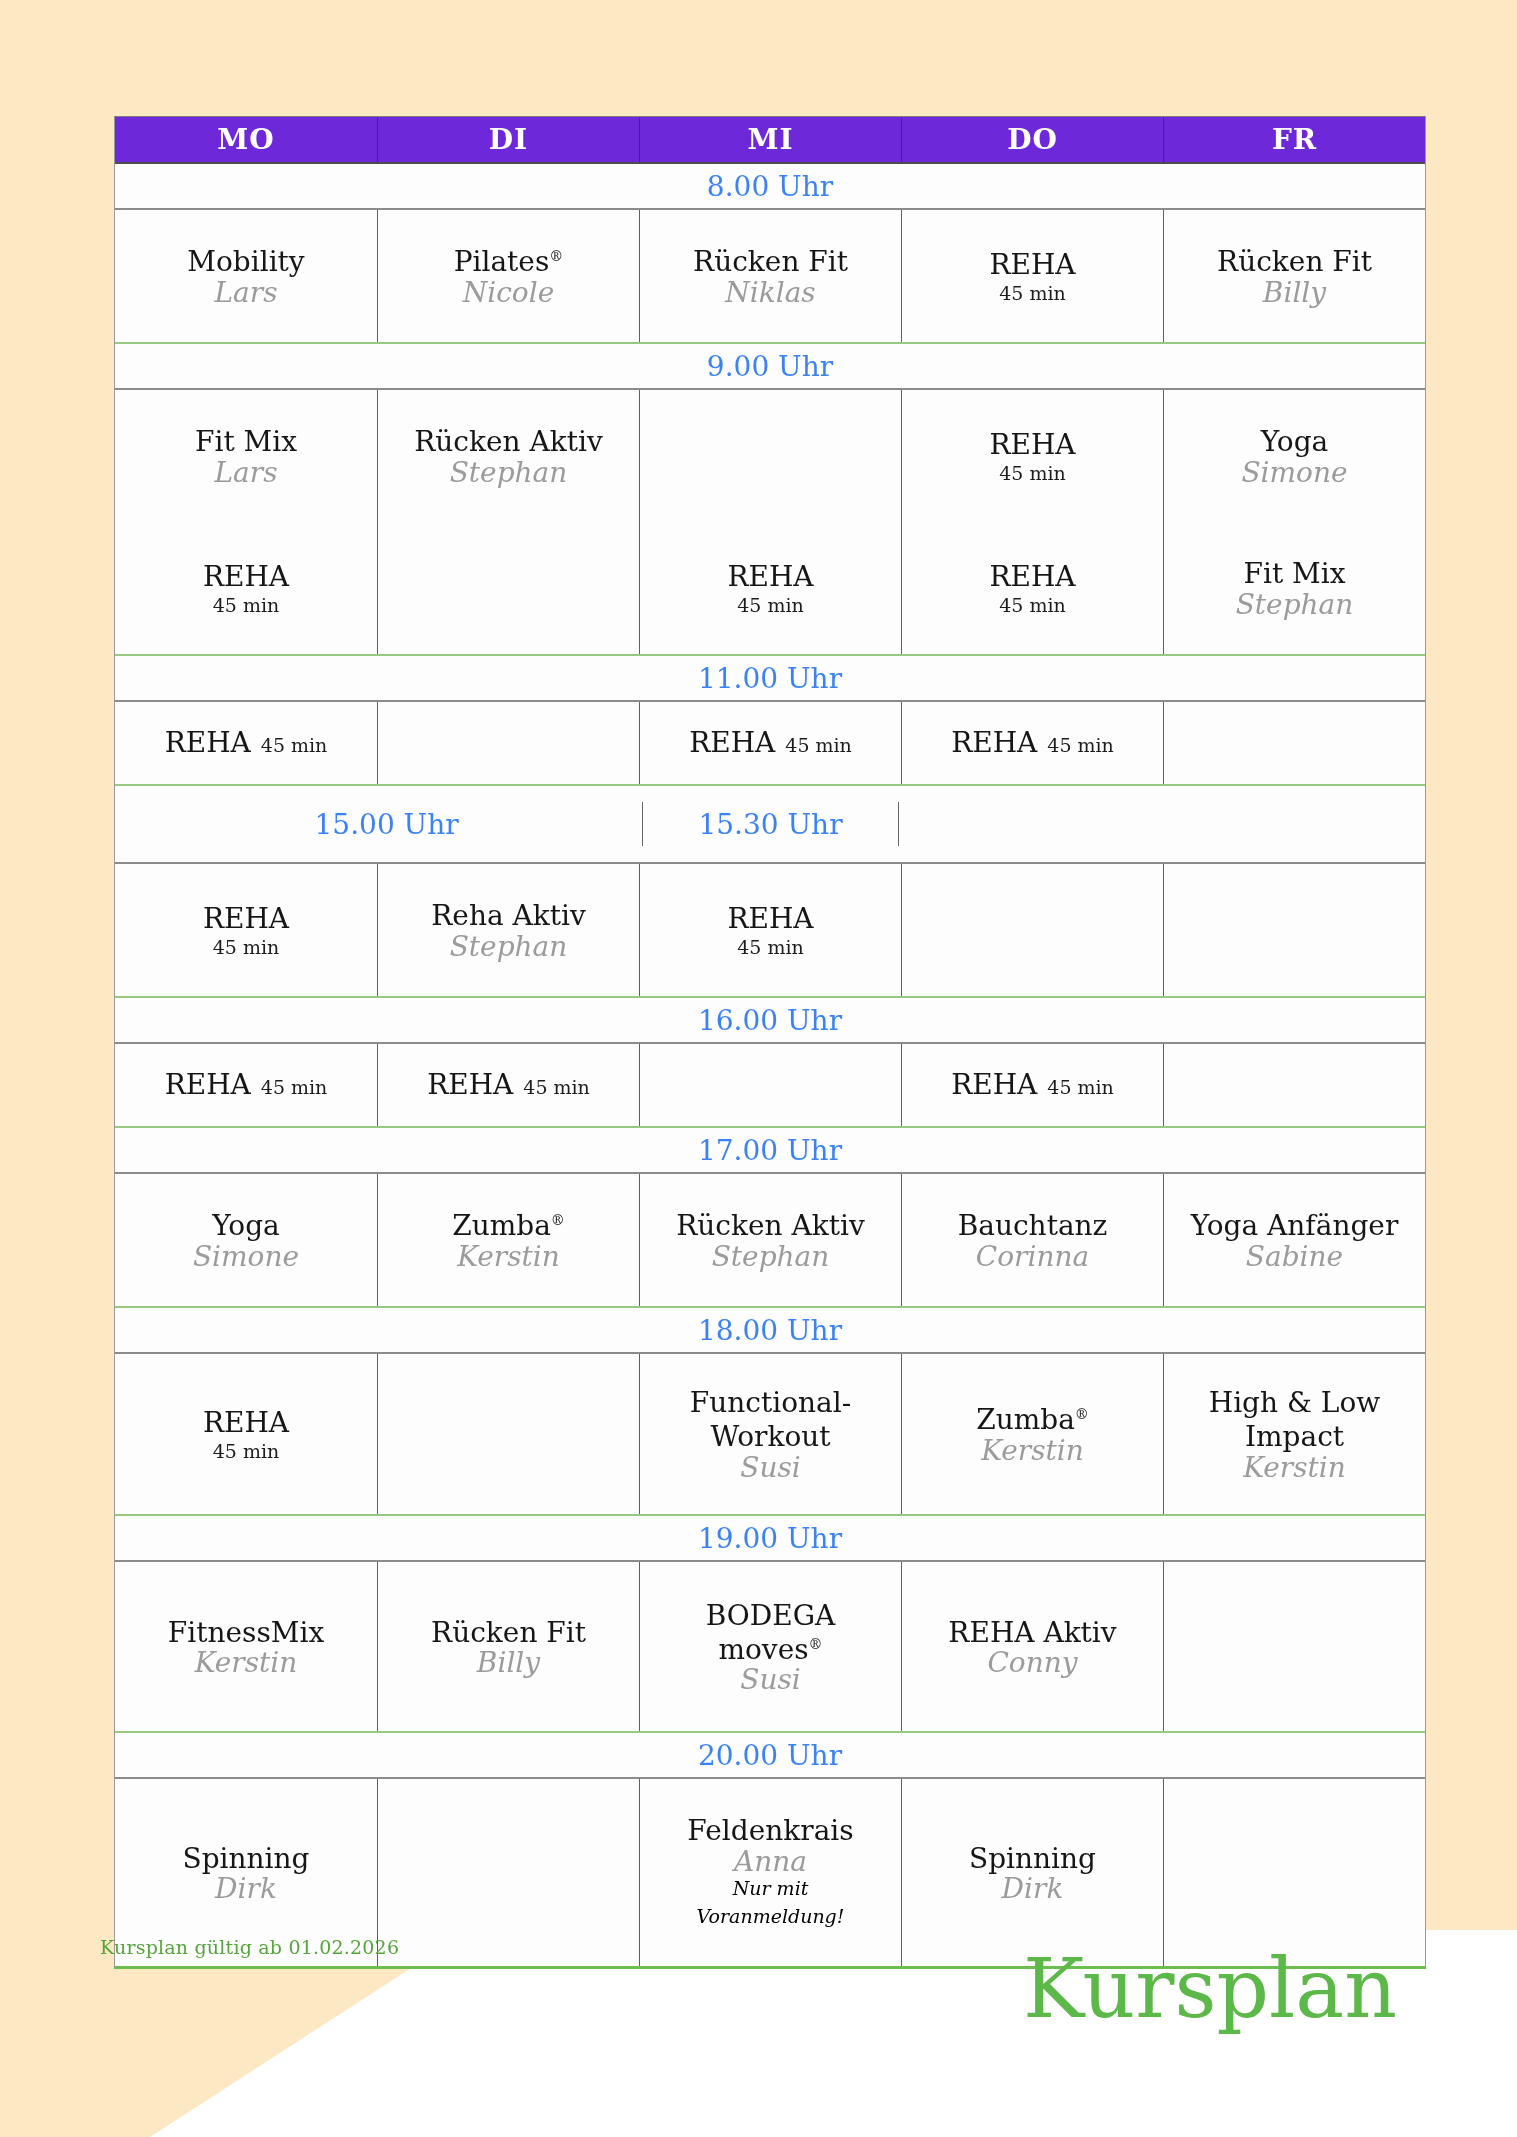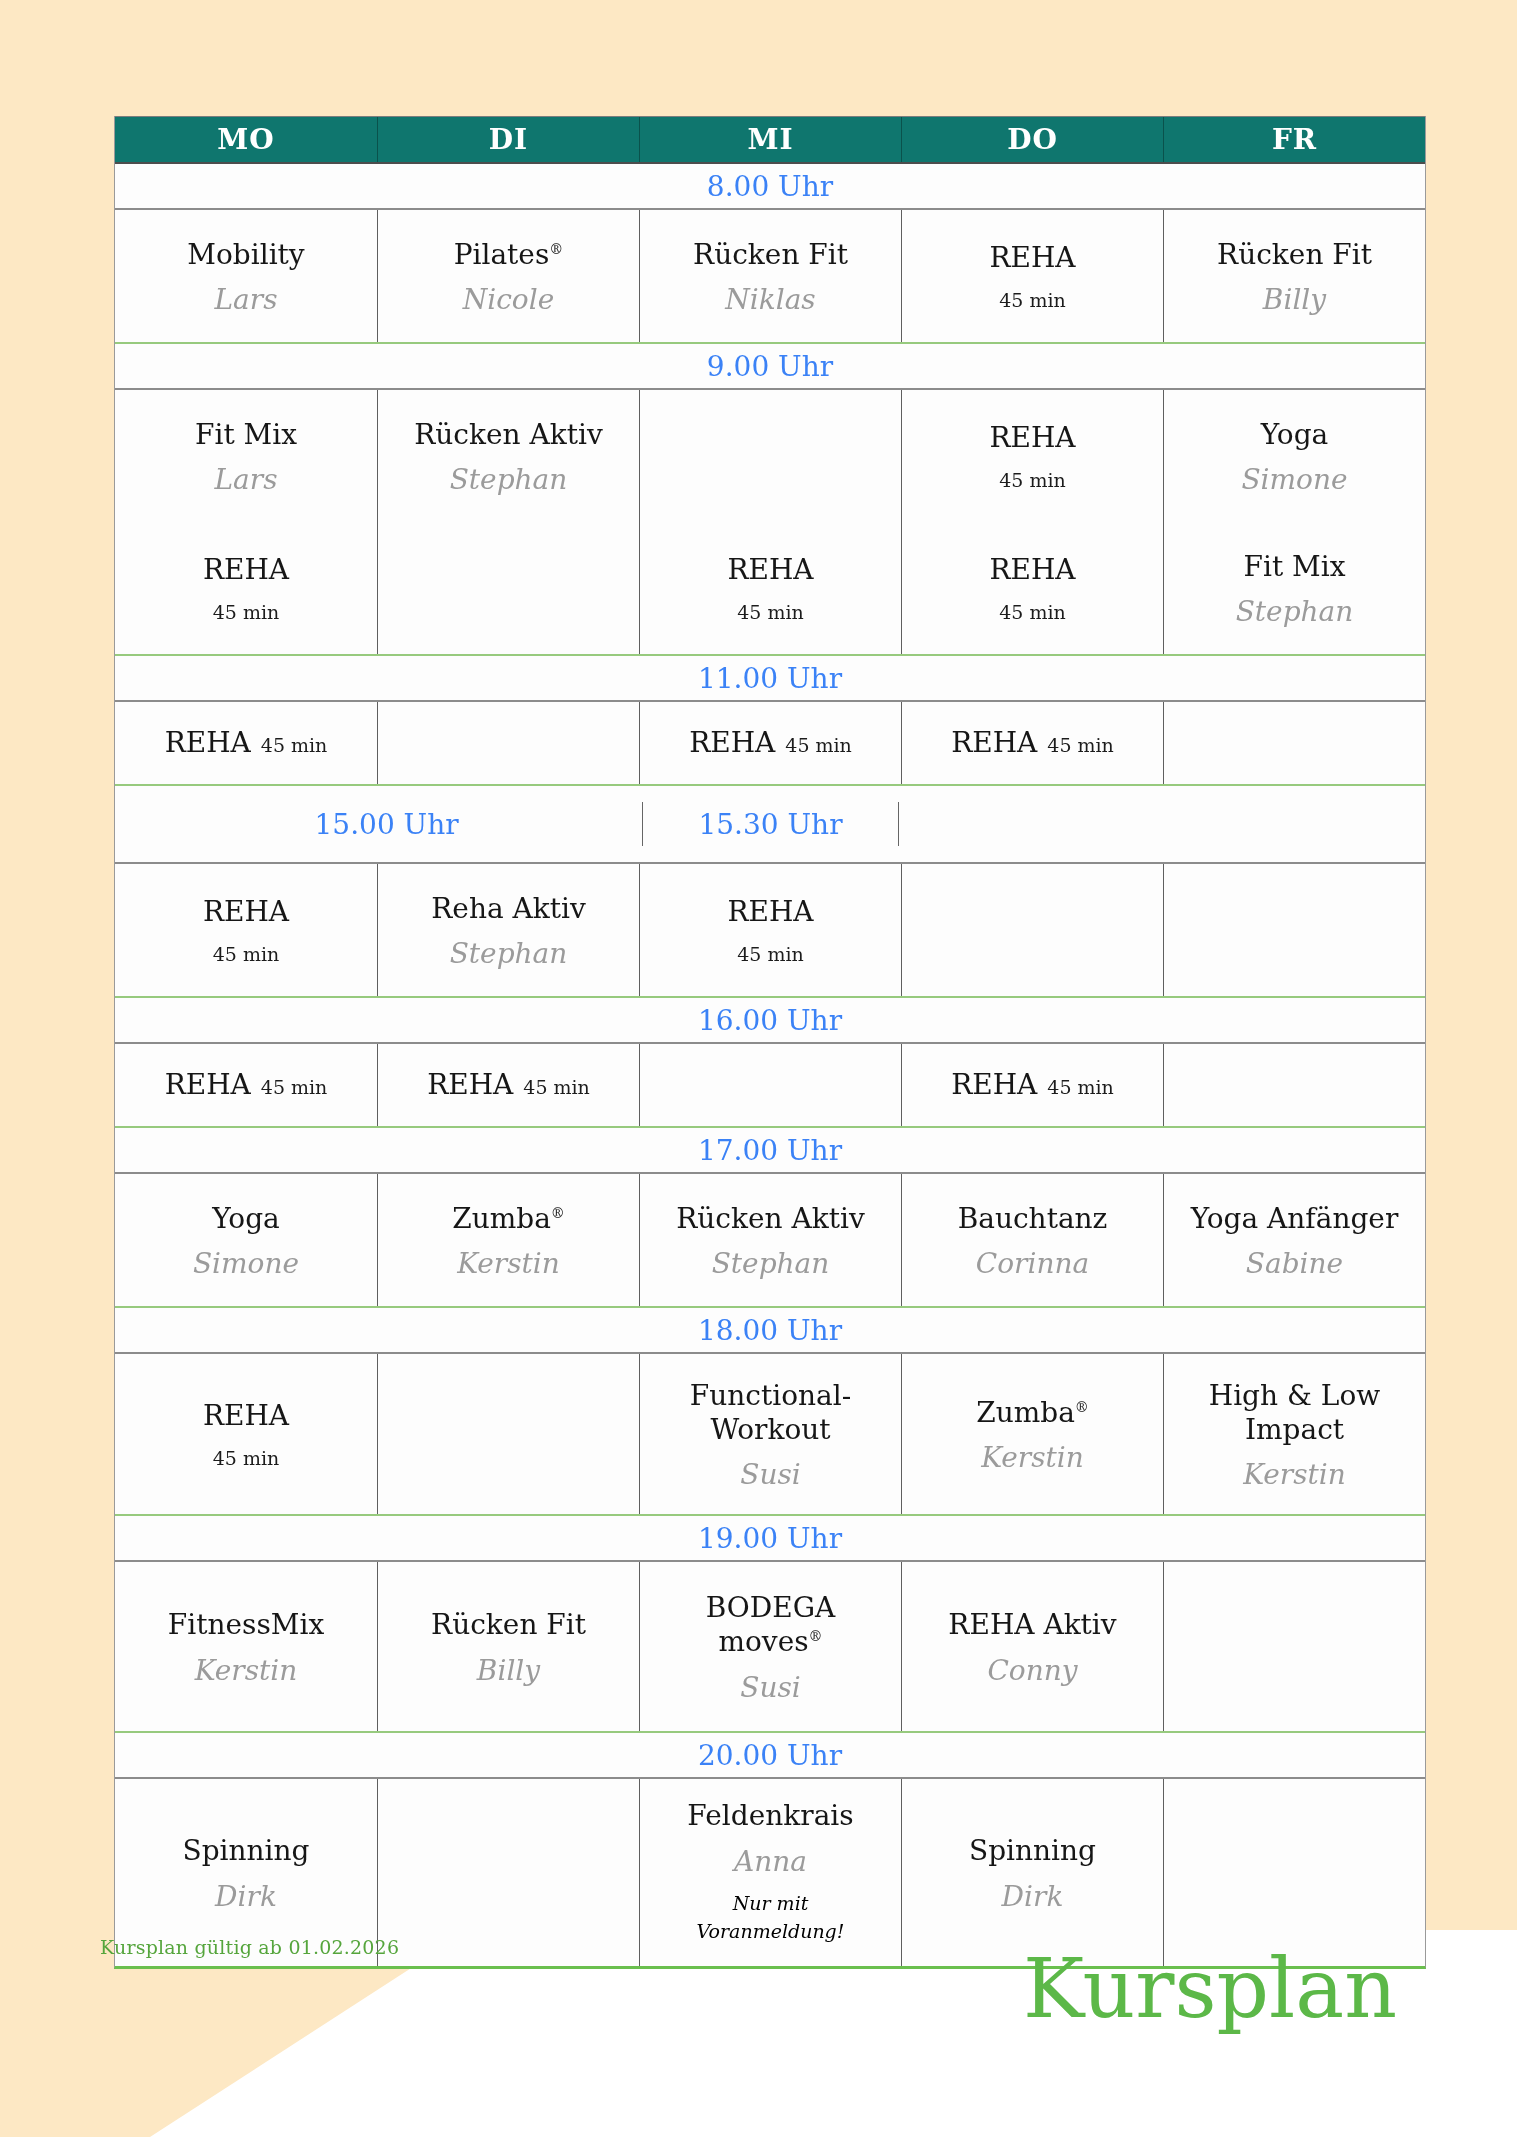--- a/index.html
+++ b/index.html
@@ -13,21 +13,21 @@
     position:absolute;left:0;top:1930px;width:1517px;height:207px;background:#ffffff;
     clip-path:polygon(470px 0,1517px 0,1517px 207px,150px 207px);
   }
   .schedule{
     position:absolute;left:114px;top:116px;width:1310px;background:#ffffff;
     border-left:1px solid #9a9a9a;border-right:1px solid #9a9a9a;
     border-bottom:3px solid #6abf4e;
   }
   .day-header{
     display:grid;grid-template-columns:repeat(5,1fr);height:45px;
-    background:#0f766e;border-top:1px solid #7d7d7d;border-bottom:2px solid #4d4d4d;
+    background:#6d28d9;border-top:1px solid #7d7d7d;border-bottom:2px solid #4d4d4d;
   }
   .day-header .day{
     display:flex;align-items:center;justify-content:center;
     color:#ffffff;font-size:28px;font-weight:bold;letter-spacing:1px;
     border-left:1px solid rgba(0,0,0,.30);
   }
   .day-header .day:first-child{border-left:none;}
   .time-band{
     height:44px;display:flex;align-items:center;justify-content:center;
     font-size:28px;color:#3b82f6;background:#fdfdfd;
@@ -36,21 +36,21 @@
   .time-band.first{border-top:none;}
   .time-band.split{display:grid;grid-template-columns:repeat(5,1fr);justify-content:stretch;padding:16px;}
   .time-band.split .seg{
     display:flex;align-items:center;justify-content:center;height:100%;
     border-left:1px solid #666;
   }
   .time-band.split .seg:first-child{border-left:none;}
   .course-row{display:grid;grid-template-columns:repeat(5,1fr);background:#fdfdfd;}
   .cell{
     display:flex;flex-direction:column;align-items:center;justify-content:center;
-    gap:15px;text-align:center;border-left:1px solid #5f5f5f;
+    text-align:center;border-left:1px solid #5f5f5f;
     padding:16px 6px;box-sizing:border-box;overflow:visible;
   }
   .cell:first-child{border-left:none;}
   .c-name{font-size:28px;color:#161616;line-height:1.2;white-space:nowrap;}
   .c-name sup{font-size:14px;}
   .c-trainer{font-size:28px;color:#9b9b9b;font-style:italic;line-height:1;}
   .c-dur{font-size:19px;color:#1c1c1c;}
   .inline-line{display:flex;align-items:baseline;gap:10px;}
   .inline-line .c-dur{font-size:19px;}
   .c-note{font-size:19px;font-style:italic;color:#000000;line-height:1.5;margin-top:-2px;max-width:190px;}

